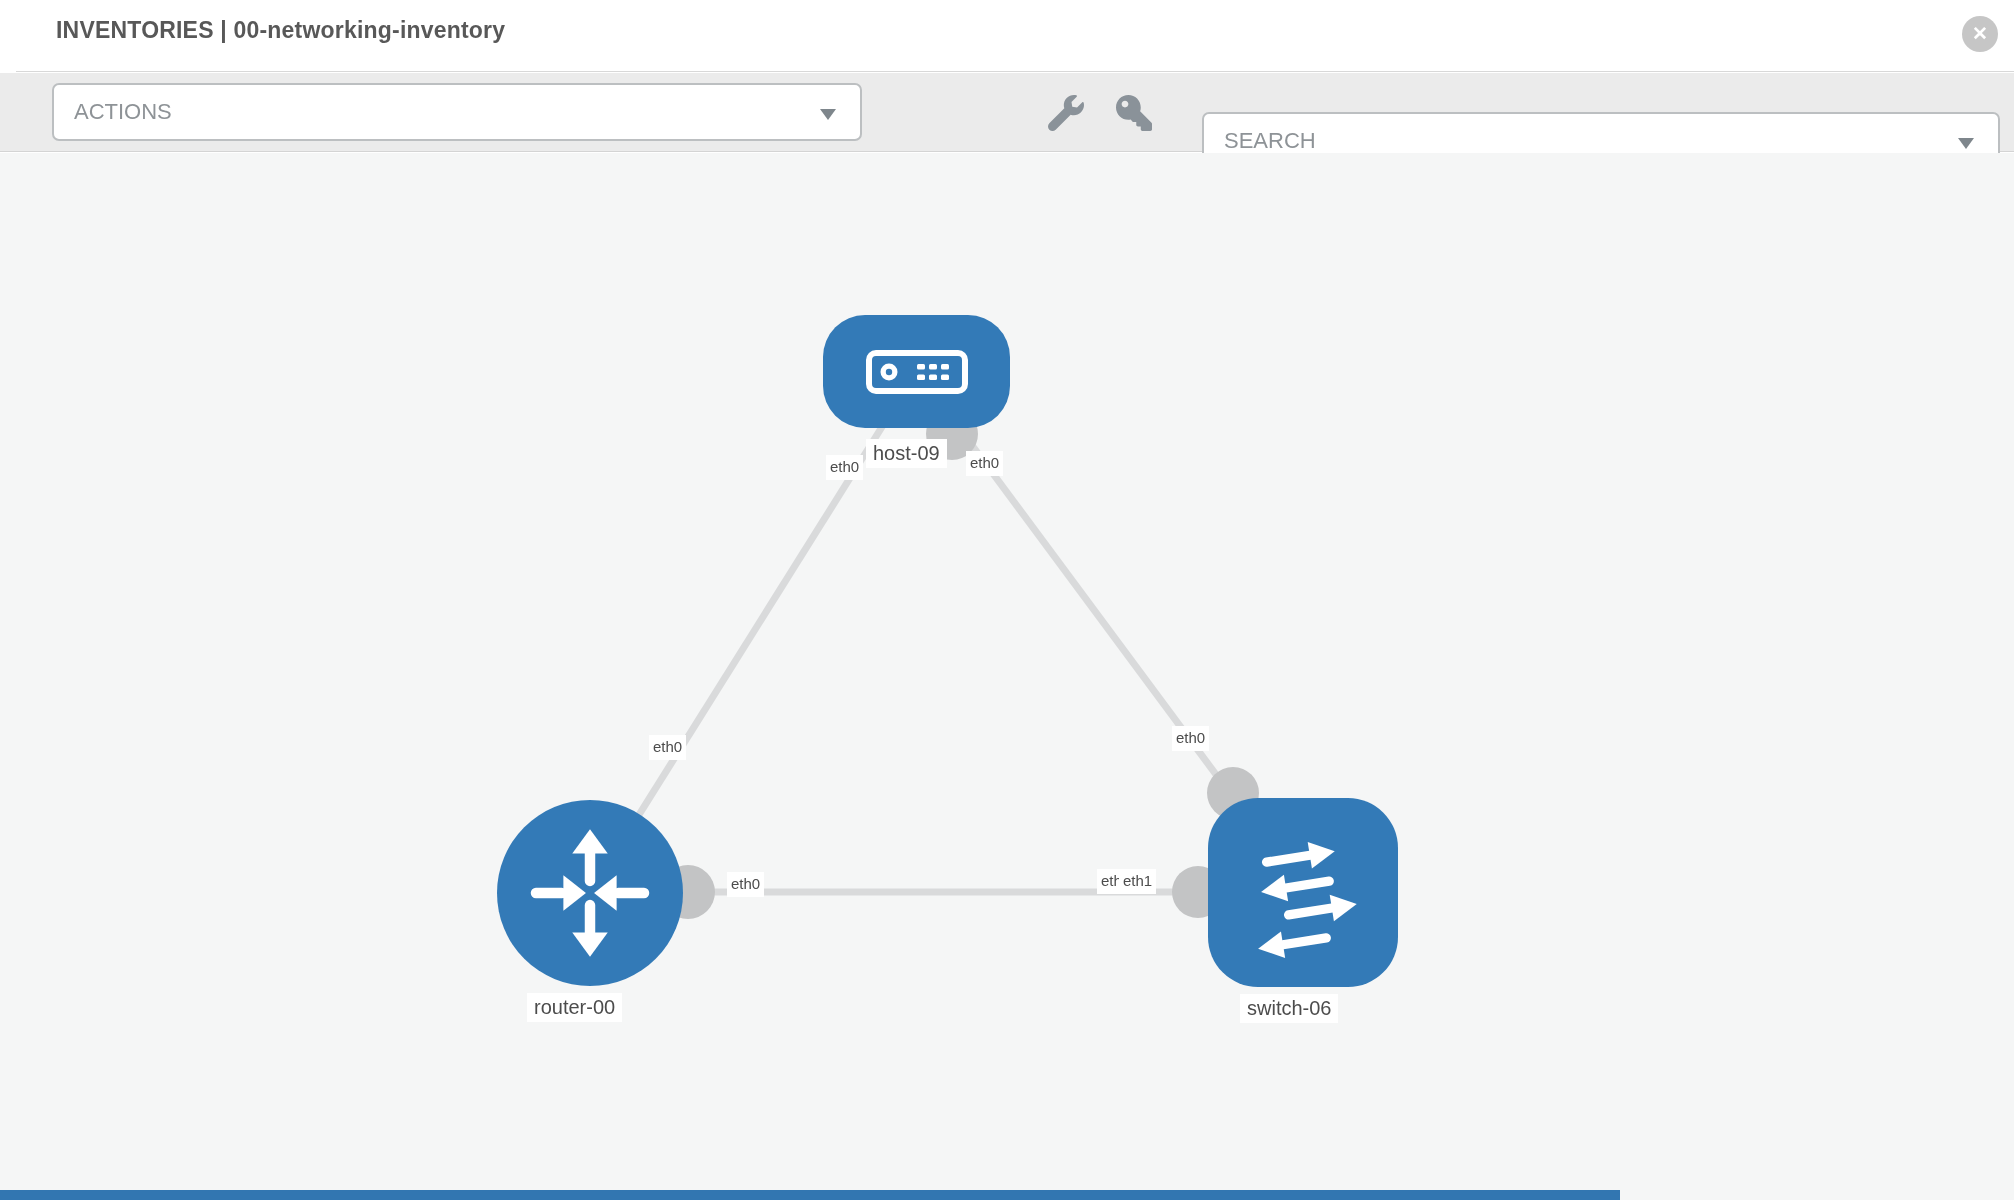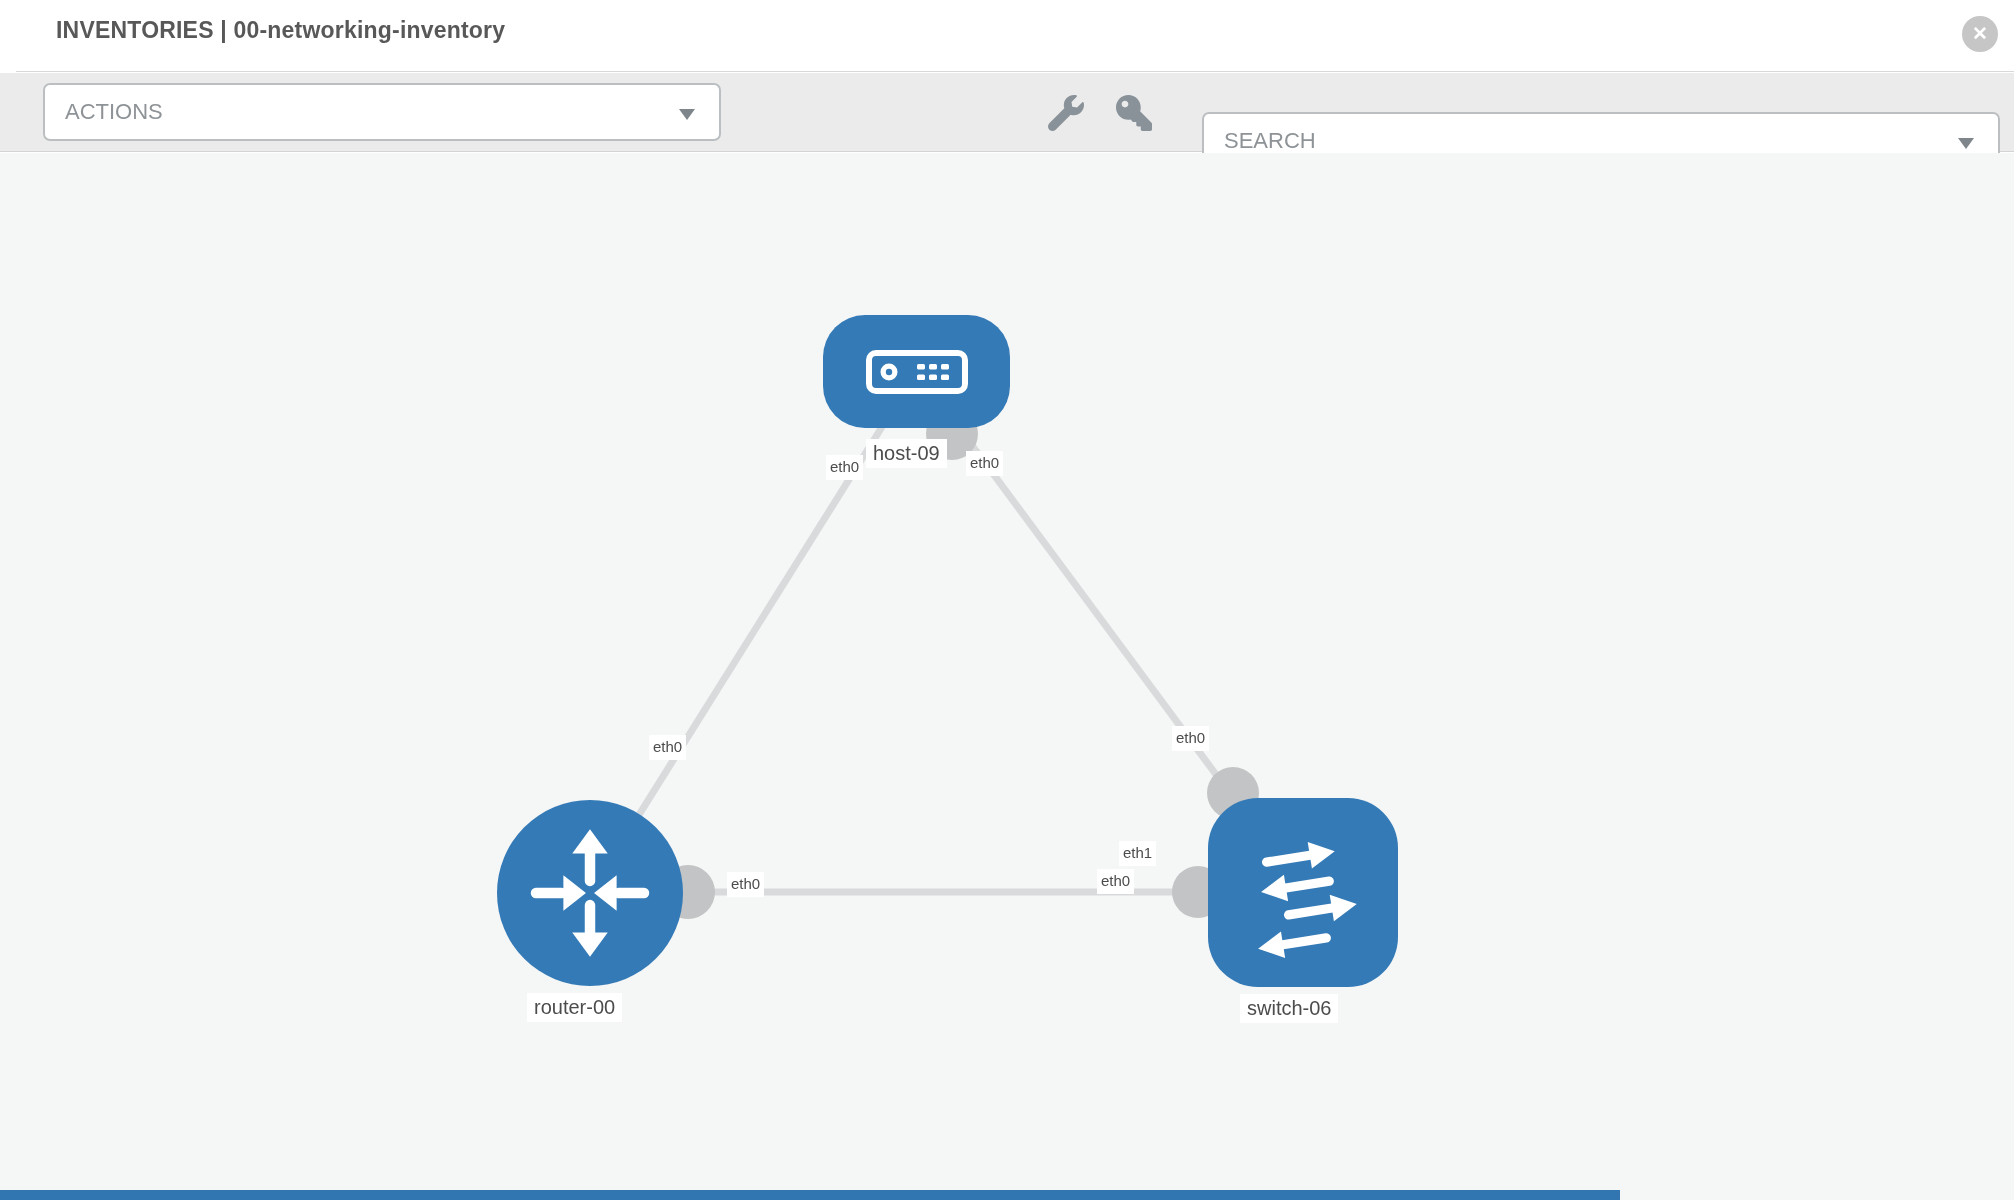--- a/index.html
+++ b/index.html
@@ -18,21 +18,21 @@
 
   
   .toolbar { position:absolute; left:0; top:73px; width:2014px; height:79px; background:#ebebeb;
              border-bottom:1px solid #d4d4d4; }
   .select-box { position:absolute; top:10px; height:58px; background:#fff; border:2px solid #bcbfc1;
                 border-radius:7px; cursor:pointer; }
   .select-box .lbl { position:absolute; left:20px; top:14px; font-size:22px; color:#8e9397; }
   .caret { position:absolute; right:24px; top:24px; width:0; height:0;
            border-left:8px solid transparent; border-right:8px solid transparent;
            border-top:11px solid #7e868c; }
-  .actions-box { left:43px; width:678px; }
+  .actions-box { left:52px; width:810px; }
   .search-box  { left:1202px; width:798px;margin-top:29px; }
   .tool-icon { position:absolute; top:22px; width:36px; height:36px; cursor:pointer; }
   .tool-icon svg { width:100%; height:100%; fill:#8a9299; }
   .wrench-pos { left:1048px; }
   .key-pos { left:1116px; }
 
   
   .canvas { position:absolute; left:0; top:153px; width:2014px; height:1047px; background:#f5f6f6; }
   .links-svg { position:absolute; left:0; top:0; }
   .link-line { stroke:#d9dadb; stroke-width:7; }
@@ -160,21 +160,21 @@
       </svg>
     </div>
 
     <span class="tag" style="left:826px; top:302px;">eth0</span>
     <span class="tag node-tag" style="left:866px; top:286px;">host-09</span>
     <span class="tag" style="left:966px; top:298px;">eth0</span>
     <span class="tag" style="left:649px; top:582px;">eth0</span>
     <span class="tag" style="left:1172px; top:573px;">eth0</span>
     <span class="tag" style="left:727px; top:719px;">eth0</span>
     <span class="tag" style="left:1097px; top:716px;">eth0</span>
-    <span class="tag" style="left:1119px; top:688px;">eth1</span>
+    <span class="tag" style="left:1119px; top:716px;">eth1</span>
     <span class="tag node-tag" style="left:527px; top:840px;">router-00</span>
     <span class="tag node-tag" style="left:1240px; top:841px;">switch-06</span>
   </div>
 
   <div class="footer-strip"></div>
 
 
 </div>
 
 </body></html>

